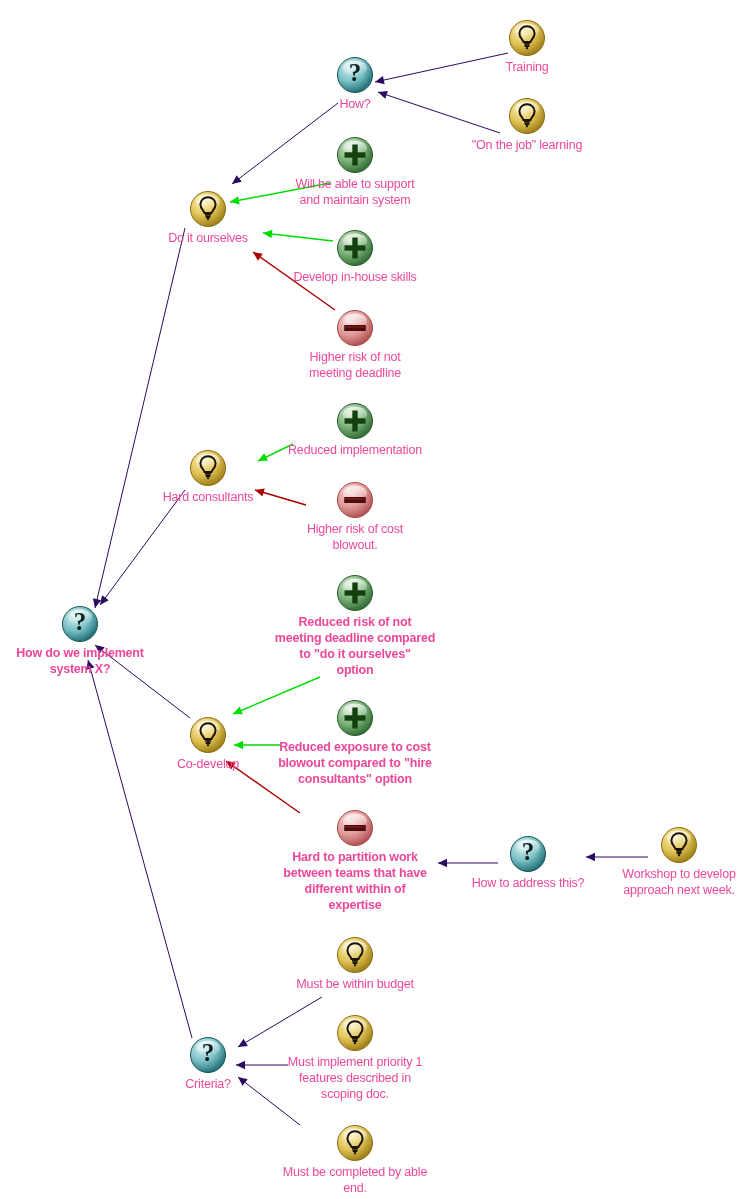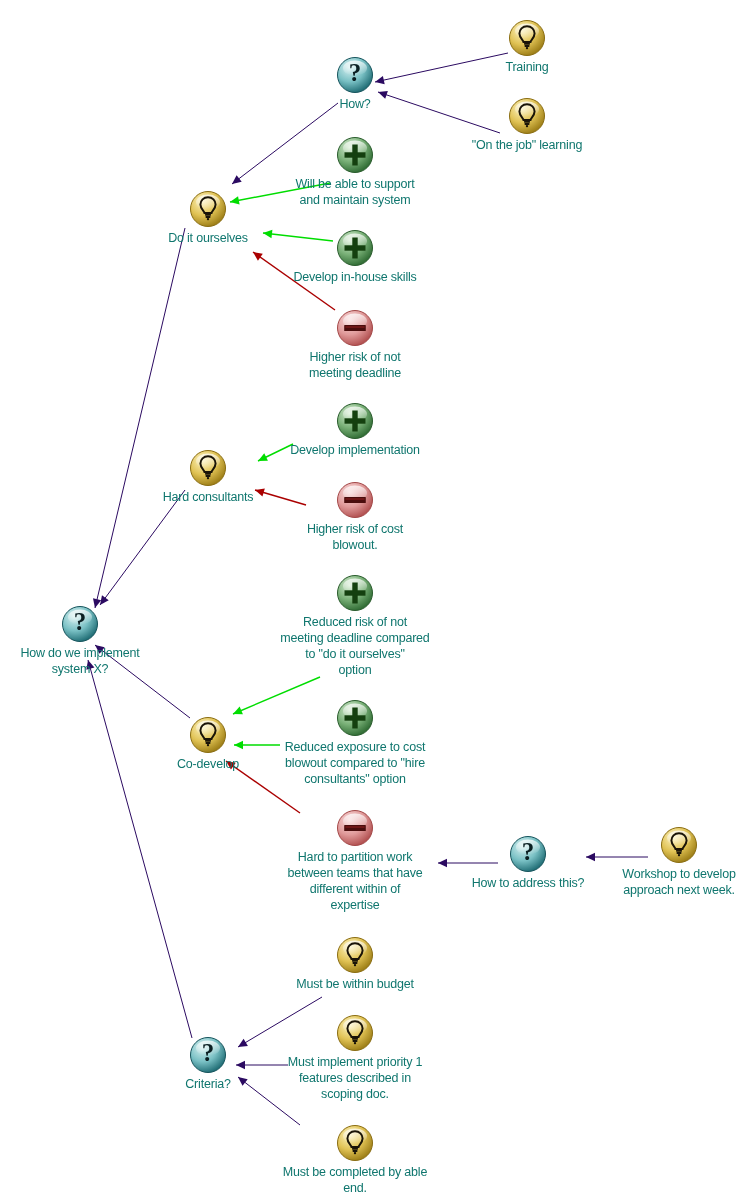--- a/index.html
+++ b/index.html
@@ -43,24 +43,24 @@
     position: absolute;
     top: 21px;
     left: 50%;
     transform: translateX(-50%);
     width: 230px;
     text-align: center;
     font-size: 12.5px;
     line-height: 16px;
     letter-spacing: -0.2px;
     white-space: pre-line;
-    color: #0f766e;
+    color: #ec4899;
   }
   .node.narrow .label { width: 170px; }
-  .node.wide   .label { width: 260px; }
+  .node.wide   .label { width: 260px; font-weight: bold; }
   svg.icon-svg { display: block; width: 38px; height: 38px; }
 </style>
 </head>
 <body>
 
 <div id="canvas">
   <svg id="edges" viewBox="0 0 743 1199" xmlns="http://www.w3.org/2000/svg">
       <g>
         <line x1="185" y1="228" x2="95" y2="608" stroke="#2b0a61" stroke-width="1"></line>
         <polygon points="95,608 92.98726024745488,598.2743186002972 101.16113466237096,600.2102362248827" fill="#2b0a61"></polygon>
@@ -408,21 +408,21 @@
         <stop offset="0%" stop-color="#ffffff" stop-opacity="0.75"></stop>
         <stop offset="100%" stop-color="#ffffff" stop-opacity="0"></stop>
       </linearGradient>
     </defs>
             <circle cx="19" cy="19" r="17.5" fill="url(#g-pro)" stroke="#2a5c2d" stroke-width="1"></circle>
                 <ellipse cx="19" cy="12" rx="12" ry="7.5" fill="url(#s-pro)"></ellipse>
             <rect x="16.3" y="8.5" width="5.4" height="21" fill="#14400f"></rect>
              <rect x="8.5" y="16.3" width="21" height="5.4" fill="#14400f"></rect>
           </svg>
         </div>
-        <div class="label">Develop implementation</div>
+        <div class="label">Reduced implementation</div>
       </div>
       <div class="node narrow" style="left: 355px; top: 500px;">
         <div class="icon">
           <svg class="icon-svg" viewBox="0 0 38 38" xmlns="http://www.w3.org/2000/svg">
     <defs>
       <radialGradient id="g-con" cx="35%" cy="28%" r="75%">
         <stop offset="0%" stop-color="#f8d9d9"></stop>
         <stop offset="55%" stop-color="#e09a9a"></stop>
         <stop offset="100%" stop-color="#b14f4f"></stop>
       </radialGradient>

